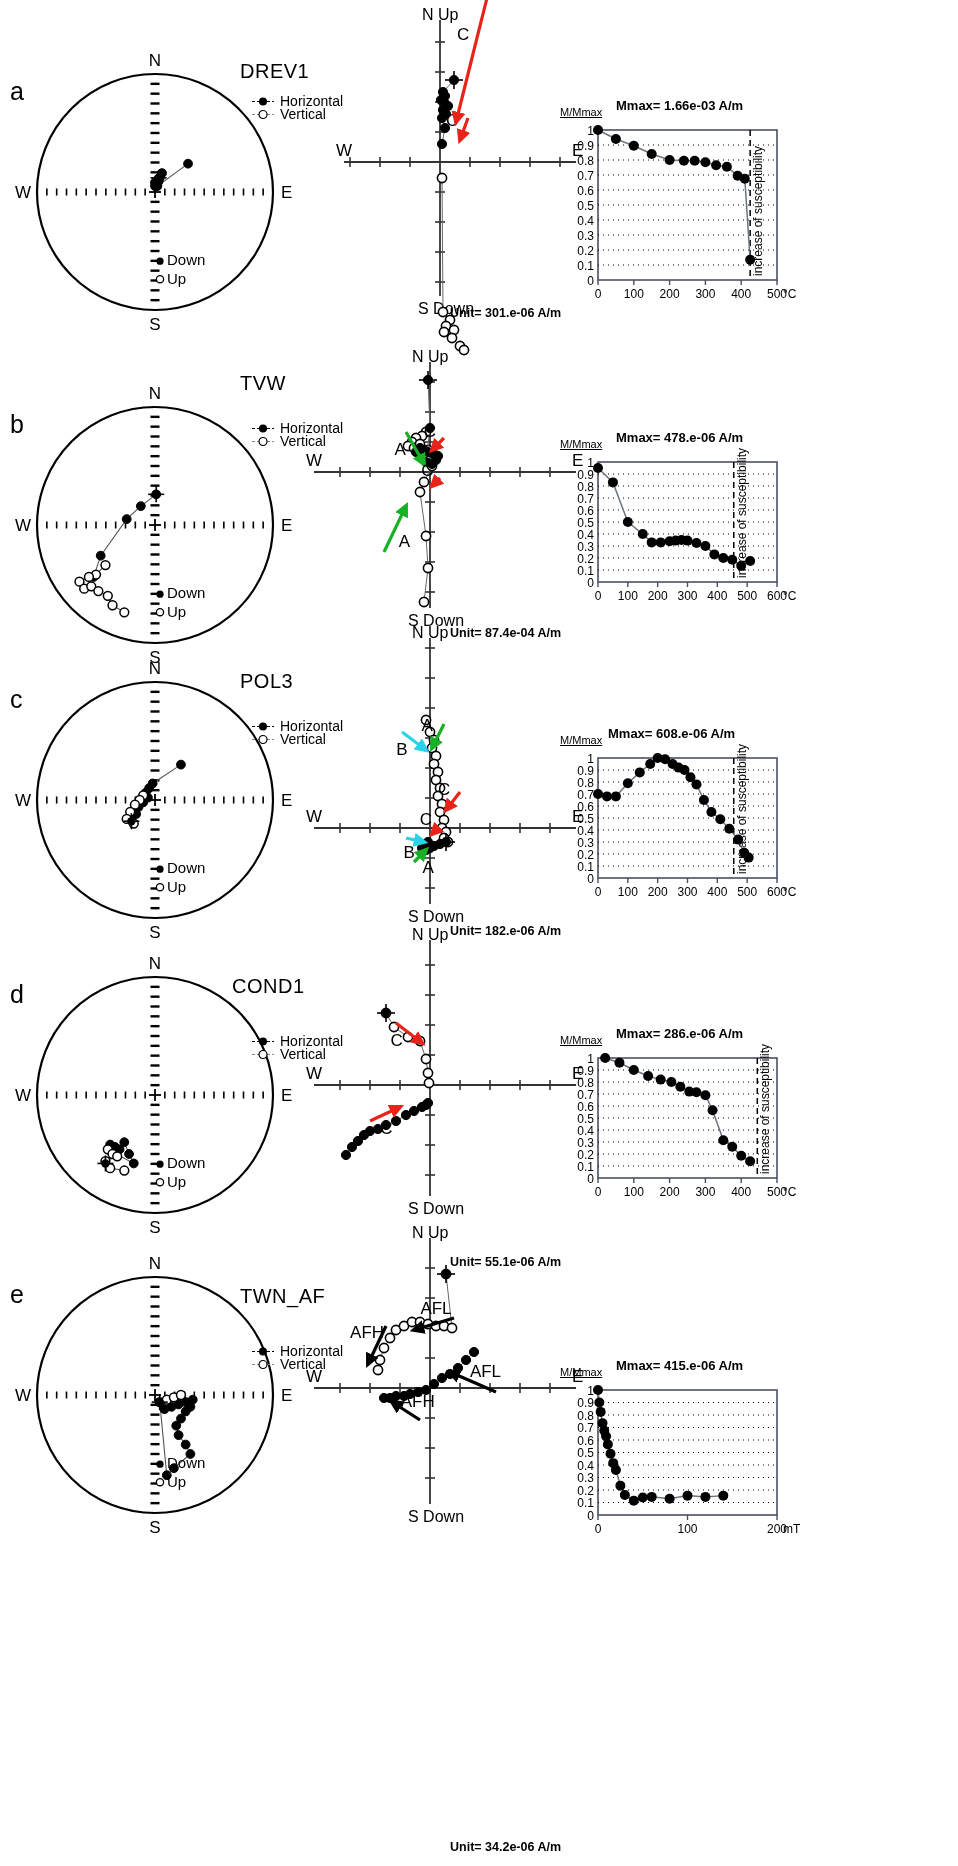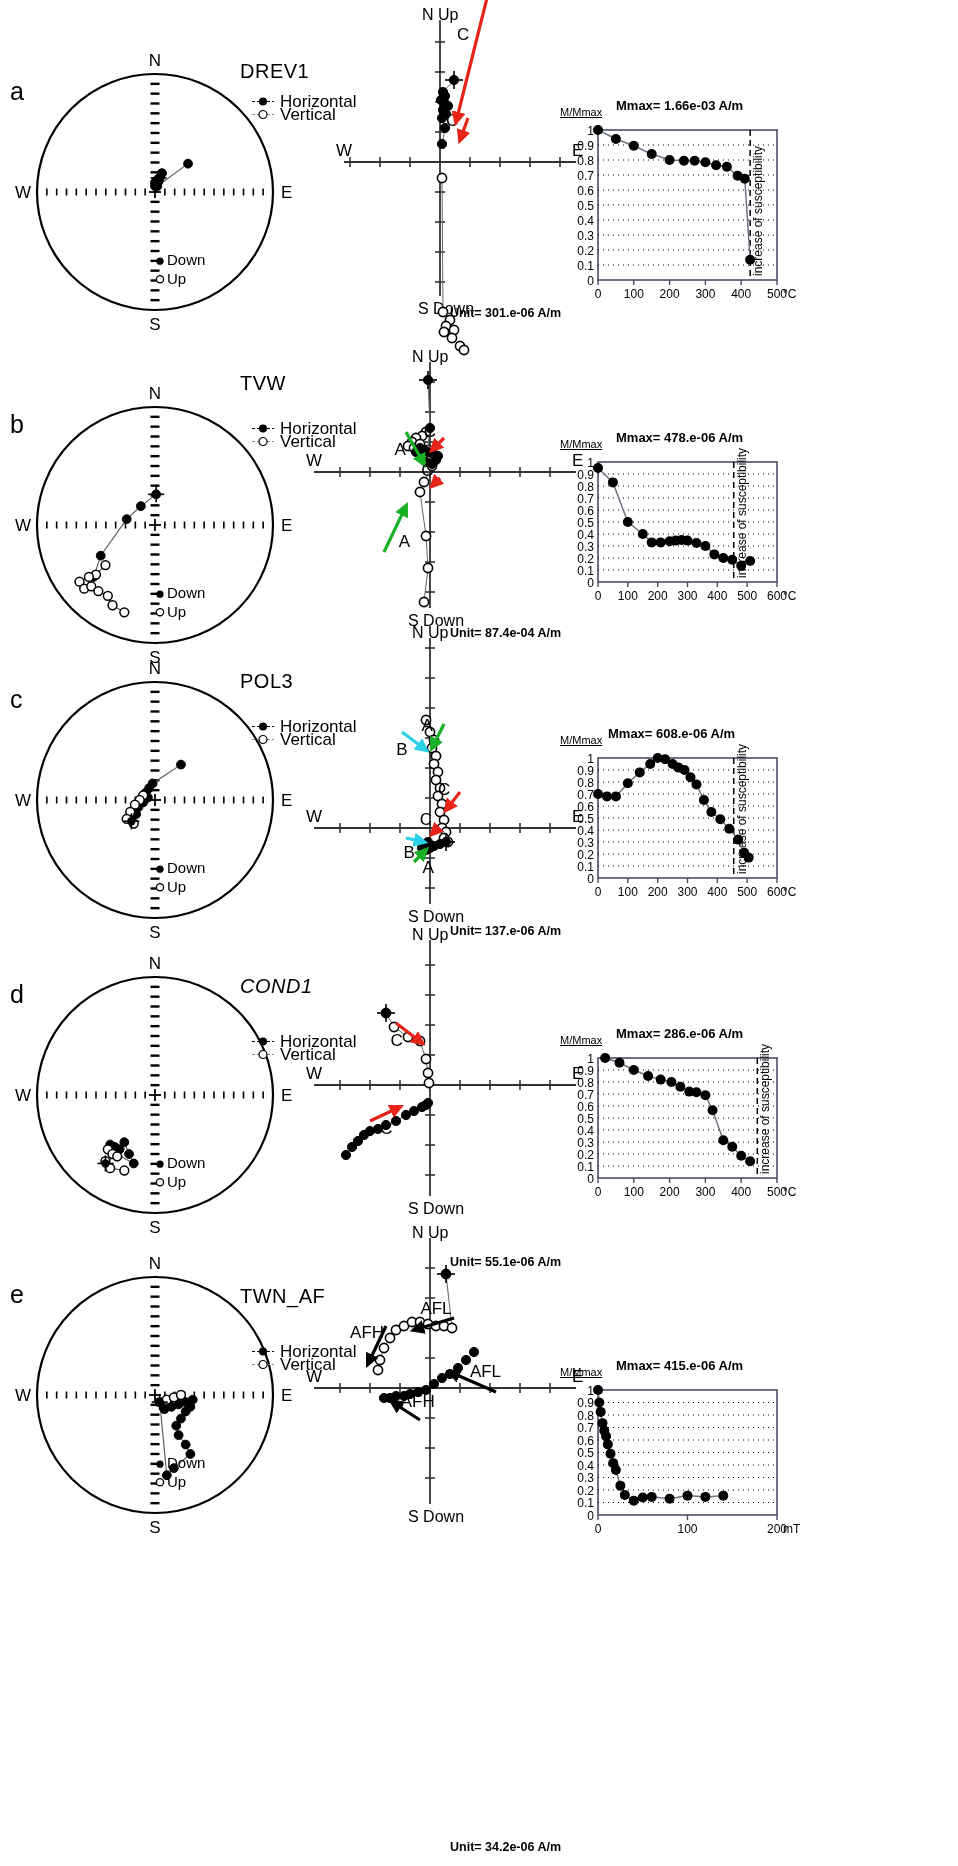--- a/index.html
+++ b/index.html
@@ -1,19 +1,19 @@
 <!DOCTYPE html>
 <html><head>
 <meta charset="utf-8">
 <style>
   html,body{margin:0;padding:0;background:#fff;}
   body{width:958px;height:1866px;position:relative;font-family:"Liberation Sans",sans-serif;color:#000;overflow:hidden;}
   .panel-letter{position:absolute;font-size:25px;font-weight:400;font-family:"Liberation Sans",sans-serif;}
   .sample-title{position:absolute;font-size:20px;letter-spacing:.5px;}
-  .legend{position:absolute;font-size:17px;line-height:13px;}
+  .legend{position:absolute;font-size:14px;line-height:13px;}
   .legend .lrow{display:flex;align-items:center;height:13px;}
   .legend .lsym{width:26px;display:inline-block;position:relative;height:13px;}
   .legend svg{position:absolute;left:0;top:0;}
   .legend .ltxt{margin-left:2px;}
   .stereo{position:absolute;}
   .zij{position:absolute;}
   .demag{position:absolute;}
   .unit-lbl{position:absolute;font-size:12.5px;font-weight:bold;text-align:center;}
   .mmax-lbl{position:absolute;font-size:13px;font-weight:bold;margin-top:8px;}
   .mm-axis-lbl{position:absolute;font-size:11px;text-decoration:underline;}
@@ -714,21 +714,21 @@
         <text x="109.2629735905388" y="230.06661884257534" font-size="17" fill="#000" text-anchor="middle" font-weight="normal" font-family="&quot;Liberation Sans&quot;, sans-serif">B</text>
         <defs>
           <marker id="arc5" markerWidth="5" markerHeight="5" refX="3.2" refY="2.2" orient="auto">
             <path d="M0,0 L4.6,2.2 L0,4.4 z" fill="#18b024"></path>
           </marker>
         </defs>
         <line x1="114" y1="234" x2="126" y2="222" stroke="#18b024" stroke-width="3.2" marker-end="url(#arc5)"></line>
         <text x="128.09949493661168" y="244.69949493661167" font-size="17" fill="#000" text-anchor="middle" font-weight="normal" font-family="&quot;Liberation Sans&quot;, sans-serif">A</text>
       </svg>
     </div>
-    <div class="unit-lbl" style="left:450px;top:924px;">Unit=  137.e-06 A/m</div>
+    <div class="unit-lbl" style="left:450px;top:924px;">Unit=  182.e-06 A/m</div>
     <div class="mmax-lbl" style="left:608px;top:718px;">Mmax= 608.e-06  A/m</div>
     <div class="mm-axis-lbl" style="left:560px;top:734px;">M/Mmax</div>
     <div class="demag" style="left:556px;top:748px;">
       <svg width="235" height="160">
         <rect x="42" y="10" width="179" height="120" fill="none" stroke="#4a4f63" stroke-width="1.6"></rect>
         <g>
           <line x1="42" y1="118" x2="221" y2="118" stroke="#000" stroke-width="1" stroke-dasharray="1,4"></line>
           <line x1="42" y1="106" x2="221" y2="106" stroke="#000" stroke-width="1" stroke-dasharray="1,4"></line>
           <line x1="42" y1="94" x2="221" y2="94" stroke="#000" stroke-width="1" stroke-dasharray="1,4"></line>
           <line x1="42" y1="82" x2="221" y2="82" stroke="#000" stroke-width="1" stroke-dasharray="1,4"></line>
@@ -867,21 +867,21 @@
           <line x1="77.44" y1="203.44" x2="93.44" y2="203.44" stroke="#000" stroke-width="1.6"></line>
           <line x1="85.44" y1="195.44" x2="85.44" y2="211.44" stroke="#000" stroke-width="1.6"></line>
           <circle cx="85.44" cy="203.44" r="4.2" fill="#000"></circle>
         </g>
         <circle cx="140" cy="204.16" r="3.6" fill="#000"></circle>
         <text x="147" y="208.16" font-size="15" fill="#000" text-anchor="start" font-weight="normal" font-family="&quot;Liberation Sans&quot;, sans-serif">Down</text>
         <circle cx="140" cy="222.16" r="3.6" fill="#fff" stroke="#000" stroke-width="1.3"></circle>
         <text x="147" y="227.16" font-size="15" fill="#000" text-anchor="start" font-weight="normal" font-family="&quot;Liberation Sans&quot;, sans-serif">Up</text>
       </svg>
     </div>
-    <div class="sample-title" style="left:240px;top:975px;font-style:italic;">COND1</div>
+    <div class="sample-title" style="left:232px;top:975px;">COND1</div>
     <div class="legend" style="left:252px;top:1035px;">
       <div class="lrow">
         <span class="lsym">
           <svg width="26" height="13">
             <line x1="0" y1="6.5" x2="22" y2="6.5" stroke="#000" stroke-width="1" stroke-dasharray="3,2"></line>
             <circle cx="11" cy="6.5" r="4" fill="#000"></circle>
           </svg>
         </span>
         <span class="ltxt">Horizontal</span>
       </div>

